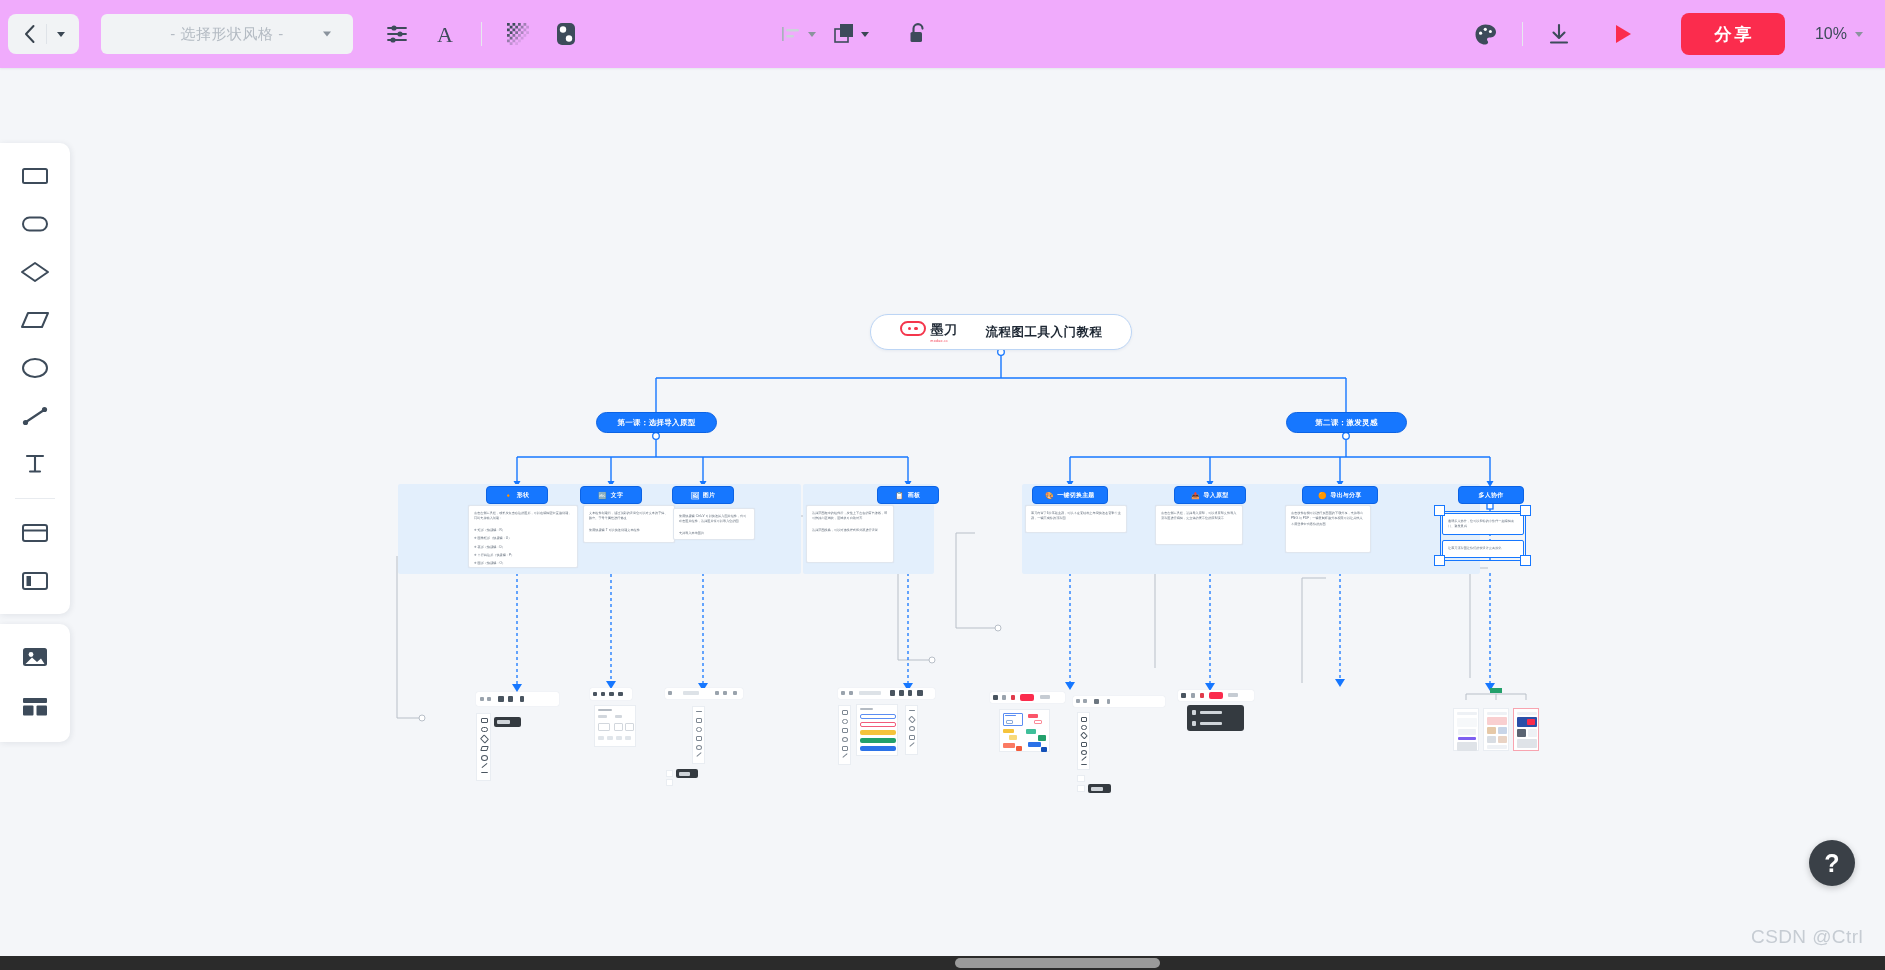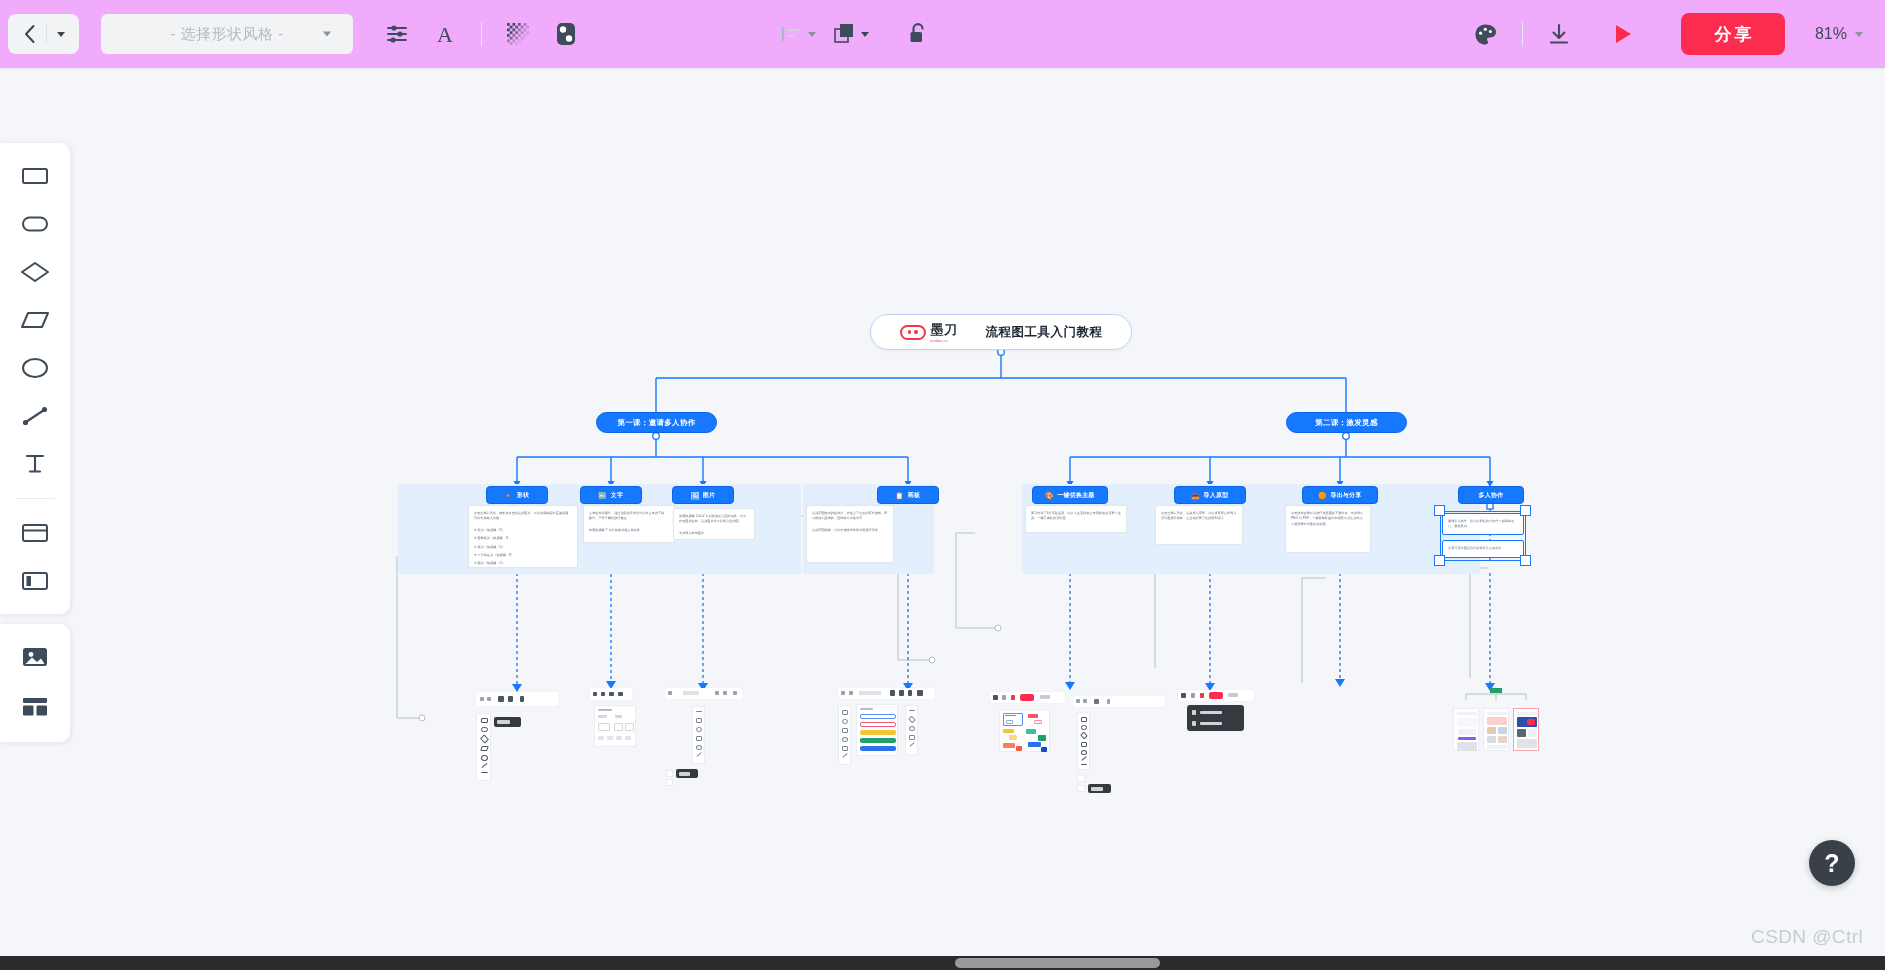--- a/index.html
+++ b/index.html
@@ -90,21 +90,21 @@
   .diagram { position:absolute; left:0; top:0; width:1815px; height:888px; }
   .svg-layer { position:absolute; left:0; top:0; width:100%; height:100%; pointer-events:none; }
 
   
   .root-node {
     position:absolute; left:800px; top:246px; width:262px; height:36px;
     background:#fff; border:1.6px solid #bcd5f5; border-radius:18px;
     display:flex; align-items:center; justify-content:center; gap:28px;
     box-shadow: 0 1px 3px rgba(40,70,130,.07);
   }
-  .logo-wrap { display:flex; align-items:center; gap:5px; }
+  .logo-wrap { display:flex; gap:5px; }
   .logo-mark {
     width:26px; height:15px; border:2px solid #f4364c; border-radius:9px;
     display:flex; align-items:center; justify-content:center; gap:3px;
   }
   .logo-eye { width:3.5px; height:3.5px; background:#f4364c; border-radius:50%; }
   .logo-text { font-size:13px; font-weight:bold; color:#1d2733; letter-spacing:.5px; }
   .logo-sub { font-size:3.4px; color:#f4364c; letter-spacing:.4px; line-height:1; margin-top:1px; }
   .root-title { font-size:12.5px; color:#1d2733; font-weight:bold; letter-spacing:.5px; }
 
   
@@ -295,21 +295,21 @@
           <line x1="3" y1="19.5" x2="19" y2="19.5" stroke="#3d4b5a" stroke-width="2.1" stroke-linecap="round"></line>
         </svg>
       </div>
       <div class="tb-icon" style="margin-left:16px">
         <svg width="22" height="24" viewBox="0 0 22 24">
           <path d="M4 3 L19 12 L4 21 Z" fill="#fb2c4d"></path>
         </svg>
       </div>
       <button class="share-btn" style="margin-left:32px">分享</button>
       <div class="zoom-box">
-        <span class="zl">81%</span>
+        <span class="zl">10%</span>
         <span class="caret sm gray"></span>
       </div>
     </div>
   </div>
 
   <div class="left-panel">
     <div class="tool">
       <svg width="28" height="20" viewBox="0 0 28 20">
         <rect x="2" y="3" width="24" height="14" rx="1.5" fill="none" stroke="#3d4b5a" stroke-width="2"></rect>
       </svg>
@@ -487,21 +487,21 @@
             <span class="logo-eye"></span>
           </div>
           <div>
             <div class="logo-text">墨刀</div>
             <div class="logo-sub">modao.cc</div>
           </div>
         </div>
         <div class="root-title">流程图工具入门教程</div>
       </div>
 
-      <div class="l2-node" style="left:526px; top:344px;">第一课：邀请多人协作</div>
+      <div class="l2-node" style="left:526px; top:344px;">第一课：选择导入原型</div>
       <div class="l2-node" style="left:1216px; top:344px;">第二课：激发灵感</div>
 
       <div class="band" style="left:328px; top:416px; width:403px; height:90px;"></div>
       <div class="band" style="left:733px; top:416px; width:130px; height:90px;"></div>
       <div class="band" style="left:822px; top:416px; width:42px; height:90px;"></div>
       <div class="band" style="left:952px; top:416px; width:458px; height:90px;"></div>
 
       <div class="l3-node" style="left:416px; top:418px;">
         <span class="l3-emoji">🔸</span>
         <span>形状</span>

